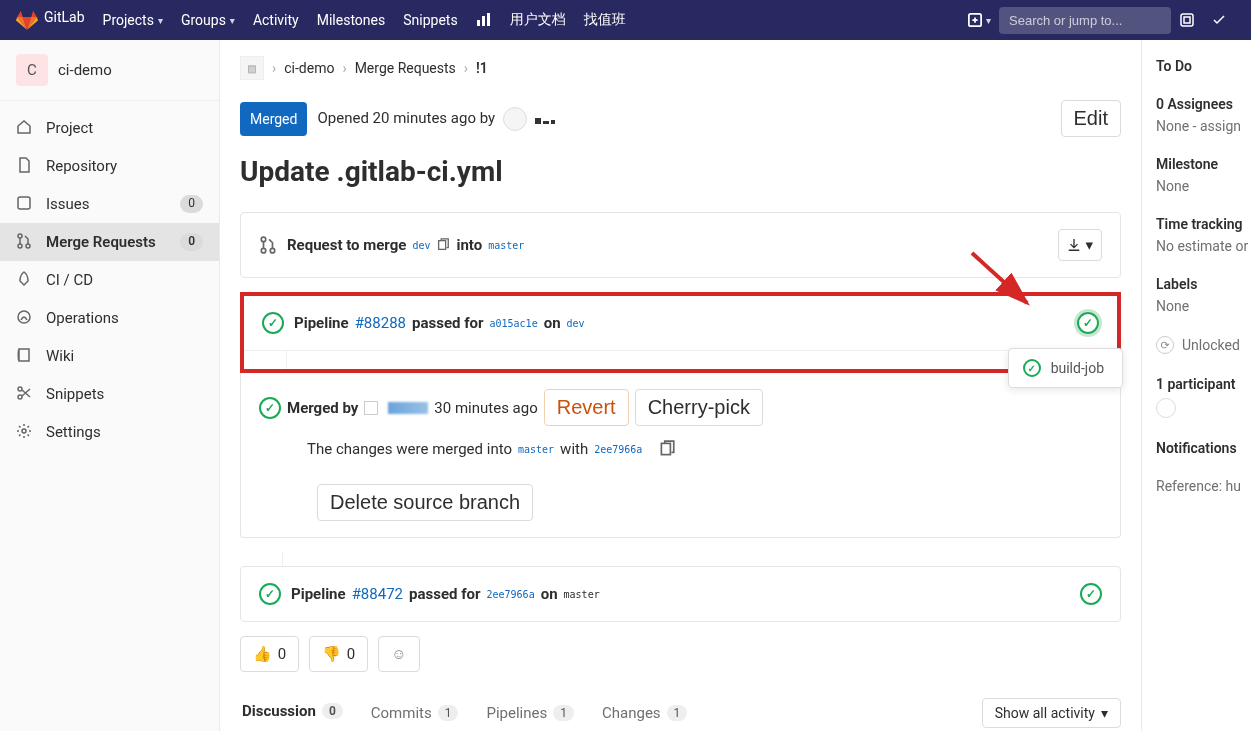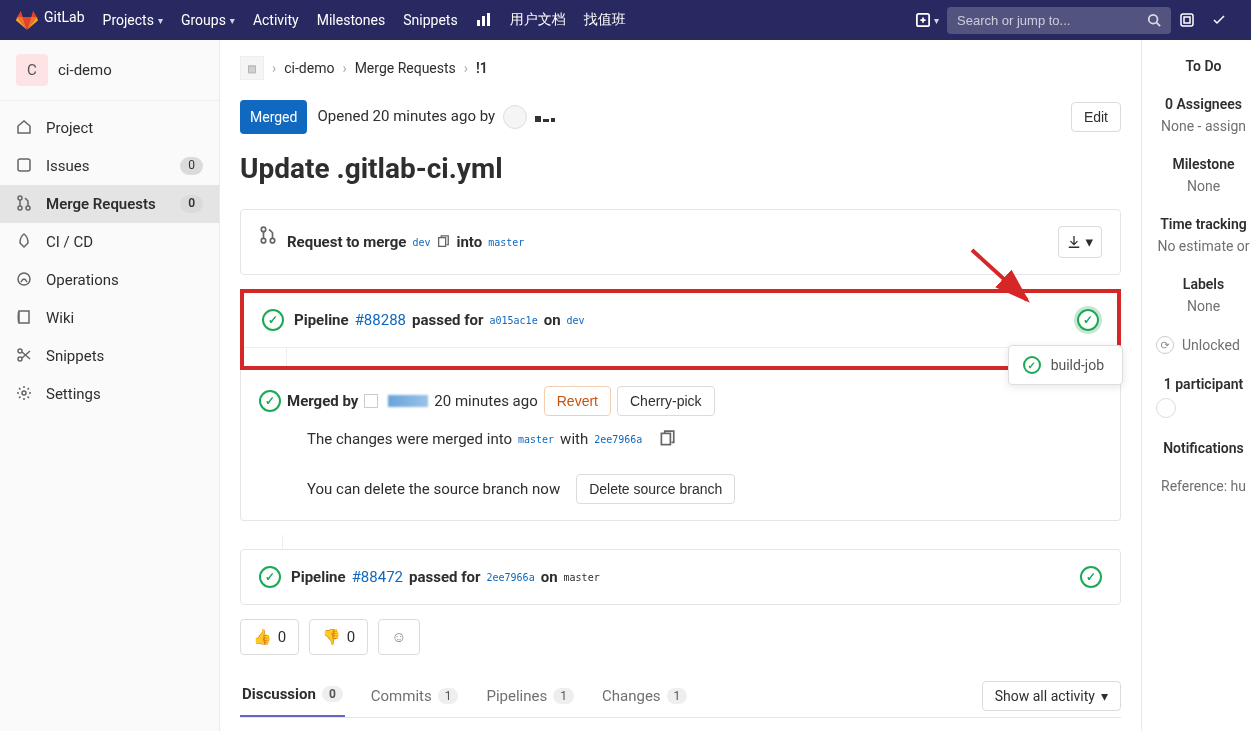--- a/index.html
+++ b/index.html
@@ -7,66 +7,66 @@
 a { color: #1068bf; text-decoration: none; }
 .mono { font-family: "SFMono-Regular", Consolas, monospace; font-size: 10px; color: #1068bf; }
 
 
 .topnav { background: #292961; height: 40px; display: flex; align-items: center; padding: 0 16px; color: #fff; font-size: 14px; }
 .topnav .logo { display: flex; align-items: flex-start; gap: 6px; margin-right: 18px; }
 .topnav .logo svg { width: 22px; height: 22px; }
 .topnav .nav-link { color: #fff; margin-right: 18px; cursor: pointer; display: inline-flex; align-items: center; gap: 4px; }
 .topnav .caret { font-size: 10px; opacity: .8; }
 .topnav .spacer { flex: 1; }
-.topnav .search { background: rgba(255,255,255,.2); border-radius: 4px; padding: 6px 10px; width: 224px; display: flex; align-items: center; gap: 8px; color: rgba(255,255,255,.8); }
+.topnav .search { background: rgba(255,255,255,.2); border-radius: 4px; padding: 6px 10px; width: 172px; display: flex; align-items: center; gap: 8px; color: rgba(255,255,255,.8); }
 .topnav .search input { background: transparent; border: none; color: #fff; outline: none; flex: 1; font-size: 13px;}
 .topnav .search input::placeholder { color: rgba(255,255,255,.7);}
 .topnav .icon-btn { color: #fff; margin: 0 8px; cursor: pointer; display:inline-flex; align-items:center; }
 
 
 .layout { display: flex; height: calc(100vh - 40px); }
 .sidebar { width: 220px; border-right: 1px solid #eaeaea; background: #fafafa; overflow-y:auto; }
 .sidebar .proj-header { display: flex; align-items: center; gap: 10px; padding: 14px 16px; border-bottom: 1px solid #eee;}
 .sidebar .proj-avatar { width: 32px; height: 32px; background: #fde3e3; display:flex;align-items:center;justify-content:center; font-size: 15px; color:#555; border-radius:4px;}
 .sidebar .proj-name { font-weight: 400; font-size: 15px; }
 .sidebar ul { list-style: none; padding: 8px 0; }
 .sidebar li { display:flex; padding: 10px 16px; gap: 14px; color:#2e2e2e; cursor:pointer; font-size:15px; }
 .sidebar li.active { background:#e4e4e4; font-weight:600;}
 .sidebar li .icn { width:16px;height:16px;display:inline-flex;align-items:center;justify-content:center;color:#666;}
 .sidebar li .badge { margin-left:auto; background:#dbdbdb; color:#333; border-radius:10px; font-size:12px; padding:1px 8px;}
 .main { flex:1; overflow:auto; padding: 16px 20px 40px; position:relative; }
 .rightbar { width: 110px; border-left:1px solid #eaeaea; padding: 18px 0 18px 14px; font-size:14px; background:#fff; overflow:hidden; white-space:nowrap;}
-.rightbar .rb-section { margin-bottom: 22px; text-align: center;}
+.rightbar .rb-section { margin-bottom: 22px;}
 .rightbar .rb-label { font-weight:600; margin-bottom:6px; }
 .rightbar .rb-val { color:#707070; }
 .rightbar .rb-icon-circle {width:18px;height:18px;border:1px solid #ccc;border-radius:50%;display:inline-flex;align-items:center;justify-content:center;font-size:11px;color:#888;}
 .rightbar .rb-avatar {width:20px;height:20px;border:1px solid #ddd;border-radius:50%;}
 
 
 .breadcrumbs { display:flex;align-items:center;gap:8px;font-size:14px;color:#707070;margin-bottom:20px;}
 .breadcrumbs .bc-avatar { width:24px;height:24px;background:#f5f5f5;border:1px solid #eee;display:flex;align-items:center;justify-content:center;font-size:10px;color:#999;}
 .breadcrumbs .sep{color:#aaa;}
 
 
 .mr-header { display:flex; align-items:center; gap:10px; margin-bottom:18px;}
 .status-badge { background:#1068bf; color:#fff; padding:9px 10px; border-radius:4px; font-size:14px;}
 .mr-header .meta { font-size:15px;color:#2e2e2e;}
 .mr-header .avatar-sm{width:24px;height:24px;border-radius:50%;border:1px solid #ddd;background:#f5f5f5;display:inline-block;vertical-align:middle;margin:0 4px;}
 .mr-header .user-pixel{display:inline-block;vertical-align:middle;}
 .mr-header .user-pixel span{display:inline-block;width:6px;height:6px;background:#333;margin-right:2px;}
 .mr-header .user-pixel span:nth-child(2){height:3px;}
 .mr-header .user-pixel span:nth-child(3){width:4px;height:4px;}
 .mr-header .spacer{flex:1;}
-.btn { border:1px solid #dbdbdb; background:#fff; padding:6px 12px; border-radius:4px; cursor:pointer; font-size:14px; color:#2e2e2e;}
+.btn { border:1px solid #dbdbdb; background:#fff; padding:6px 12px; border-radius:4px; cursor:pointer; font-size:20px; color:#2e2e2e;}
 .btn-warn { color:#c9510c; border-color:#f0d0b0;}
 h1.title { font-size:28px; font-weight:700; margin-bottom:24px;}
 
 
 .panel { border:1px solid #e5e5e5; border-radius:4px; margin-bottom:14px; background:#fff;}
-.panel-row { padding:16px 18px; display:flex; gap:10px; border-bottom:1px solid #eee; font-size:15px; position:relative;}
+.panel-row { padding:16px 18px; display:flex; align-items:center; gap:10px; border-bottom:1px solid #eee; font-size:15px; position:relative;}
 .panel-row:last-child { border-bottom:none;}
 .panel-row .row-flex { display:flex; align-items:center; gap:6px; flex-wrap:wrap;}
 .panel .sub-indent { padding-left:48px; display:flex; flex-direction:column; gap:26px;}
 .status-circle { width:22px;height:22px;border:2px solid #1aaa55;border-radius:50%;display:inline-flex;align-items:center;justify-content:center;color:#1aaa55;font-size:12px;}
 .status-circle.big{width:22px;height:22px;}
 .status-circle::after{content:"✓";font-weight:bold;}
 .mr-icon{width:18px;height:18px;display:inline-flex;align-items:center;justify-content:center;color:#666;}
 .mr-icon svg{width:18px;height:18px;}
 .highlight-box { border:4px solid #d62727; position:relative;}
 .arrow-annot { position:absolute; right:70px; top:-48px; pointer-events:none;}
@@ -159,20 +159,28 @@
       <div class="proj-name">ci-demo</div>
     </div>
     <ul>
       <li>
           <span class="icn">
             <svg width="16" height="16" viewBox="0 0 16 16" fill="none" stroke="currentColor" stroke-width="1.5">
               <path d="M2 7l6-5 6 5v7H2z"></path>
             </svg>
           </span>
           <span>Project</span>
+        </li>
+      <li>
+          <span class="icn">
+            <svg width="16" height="16" viewBox="0 0 16 16" fill="none" stroke="currentColor" stroke-width="1.5">
+              <path d="M4 1h6l3 3v11H4z"></path>
+            </svg>
+          </span>
+          <span>Repository</span>
         </li>
       <li>
           <span class="icn">
             <svg width="16" height="16" viewBox="0 0 16 16" fill="none" stroke="currentColor" stroke-width="1.5">
               <rect x="2" y="2" width="12" height="12" rx="2"></rect>
             </svg>
           </span>
           <span>Issues</span>
           <span class="badge">0</span>
         </li>
@@ -322,39 +330,38 @@
       <div style="height:18px;border-left:1px solid #eee;margin-left:42px"></div>
     </div>
 
     <div class="panel" style="border-top:none;border-radius:0 0 4px 4px;margin-top:-14px">
       <div class="panel-row" style="border-bottom:none;align-items:flex-start;flex-direction:column;gap:14px">
         <div class="row-flex" style="width:100%">
           <span class="status-circle"></span>
           <strong>Merged by</strong>
           <span class="small-square"></span>
           <span class="blur-user"></span>
-          <span>20 minutes ago</span>
+          <span>30 minutes ago</span>
           <button class="btn btn-warn">Revert</button>
           <button class="btn">Cherry-pick</button>
         </div>
         <div class="sub-indent">
           <div class="row-flex">
             <span>The changes were merged into</span>
             <span class="mono">master</span>
             <span>with</span>
             <a class="mono">2ee7966a</a>
             <span class="mr-icon" style="margin-left:10px">
                 <svg viewBox="0 0 16 16" fill="none" stroke="currentColor" stroke-width="1.5">
                   <rect x="3" y="3" width="8" height="10"></rect>
                   <path d="M6 3V1h8v10h-2"></path>
                 </svg>
               </span>
           </div>
           <div class="row-flex">
-            <span>You can delete the source branch now</span>
             <button class="btn" style="margin-left:10px">Delete source branch</button>
           </div>
         </div>
       </div>
     </div>
 
     <div class="connector"></div>
 
     <div class="panel">
       <div class="panel-row">

